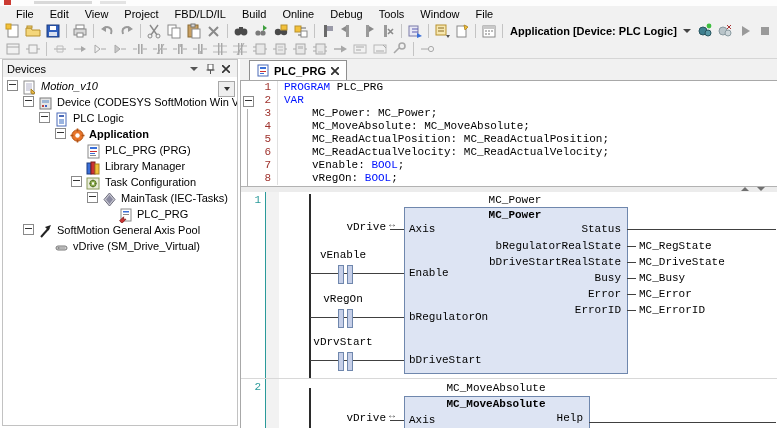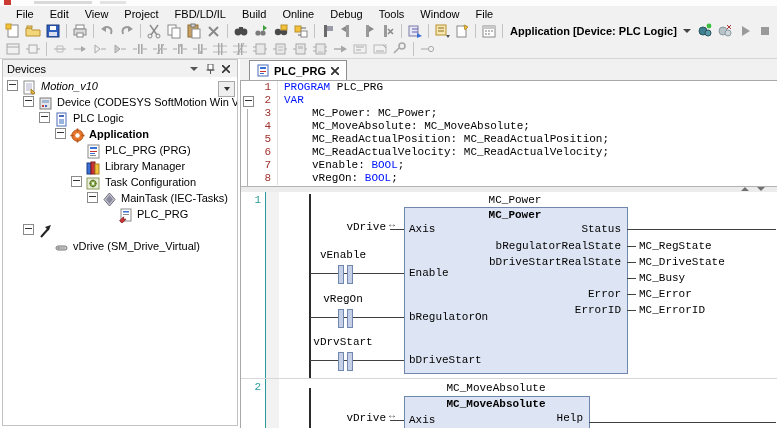--- a/index.html
+++ b/index.html
@@ -550,20 +550,21 @@
       <span class="tlabel">PLC_PRG</span>
     </div>
 
     <div class="trow">
       <span class="sp" style="width:20px"></span>
       <span class="exp"></span>
       <span class="ticon"><svg width="15" height="15">
             <path d="M3 13 L11 4" stroke="#222" stroke-width="2"></path>
             <path d="M13 1 l-6 2 3.5 3.5z" fill="#222"></path>
           </svg></span>
+      <span class="tlabel">SoftMotion General Axis Pool</span>
     </div>
 
     <div class="trow">
       <span class="sp" style="width:36px"></span>
       <span class="noexp"></span>
       <span class="ticon"><svg width="15" height="15">
             <rect x="2" y="6" width="11" height="4" rx="2" fill="#d0d0d0" stroke="#7a7a7a"></rect>
             <path d="M4 8 h7" stroke="#9a9a9a"></path>
             <circle cx="4.5" cy="8" r="1" fill="#8a8a8a"></circle>
           </svg></span>
@@ -656,20 +657,21 @@
     <div class="abs ctext fbtxt" style="left:163px;top:17px;width:222px;font-weight:bold">MC_Power</div>
 
     <div class="abs fbtxt" style="left:168px;top:31px">Axis</div>
     <div class="abs fbtxt" style="left:168px;top:75px">Enable</div>
     <div class="abs fbtxt" style="left:168px;top:119px">bRegulatorOn</div>
     <div class="abs fbtxt" style="left:168px;top:162px">bDriveStart</div>
 
     <div class="abs rtext fbtxt" style="left:163px;top:31px;width:217px">Status</div>
     <div class="abs rtext fbtxt" style="left:163px;top:48px;width:217px">bRegulatorRealState</div>
     <div class="abs rtext fbtxt" style="left:163px;top:64px;width:217px">bDriveStartRealState</div>
+    <div class="abs rtext fbtxt" style="left:163px;top:80px;width:217px">Busy</div>
     <div class="abs rtext fbtxt" style="left:163px;top:96px;width:217px">Error</div>
     <div class="abs rtext fbtxt" style="left:163px;top:112px;width:217px">ErrorID</div>
 
     <div class="abs wire" style="left:386px;top:37px;width:149px"></div>
     <div class="abs wire" style="left:386px;top:54px;width:9px"></div>
     <div class="abs wire" style="left:386px;top:70px;width:9px"></div>
     <div class="abs wire" style="left:386px;top:86px;width:9px"></div>
     <div class="abs wire" style="left:386px;top:102px;width:9px"></div>
     <div class="abs wire" style="left:386px;top:118px;width:9px"></div>
 

